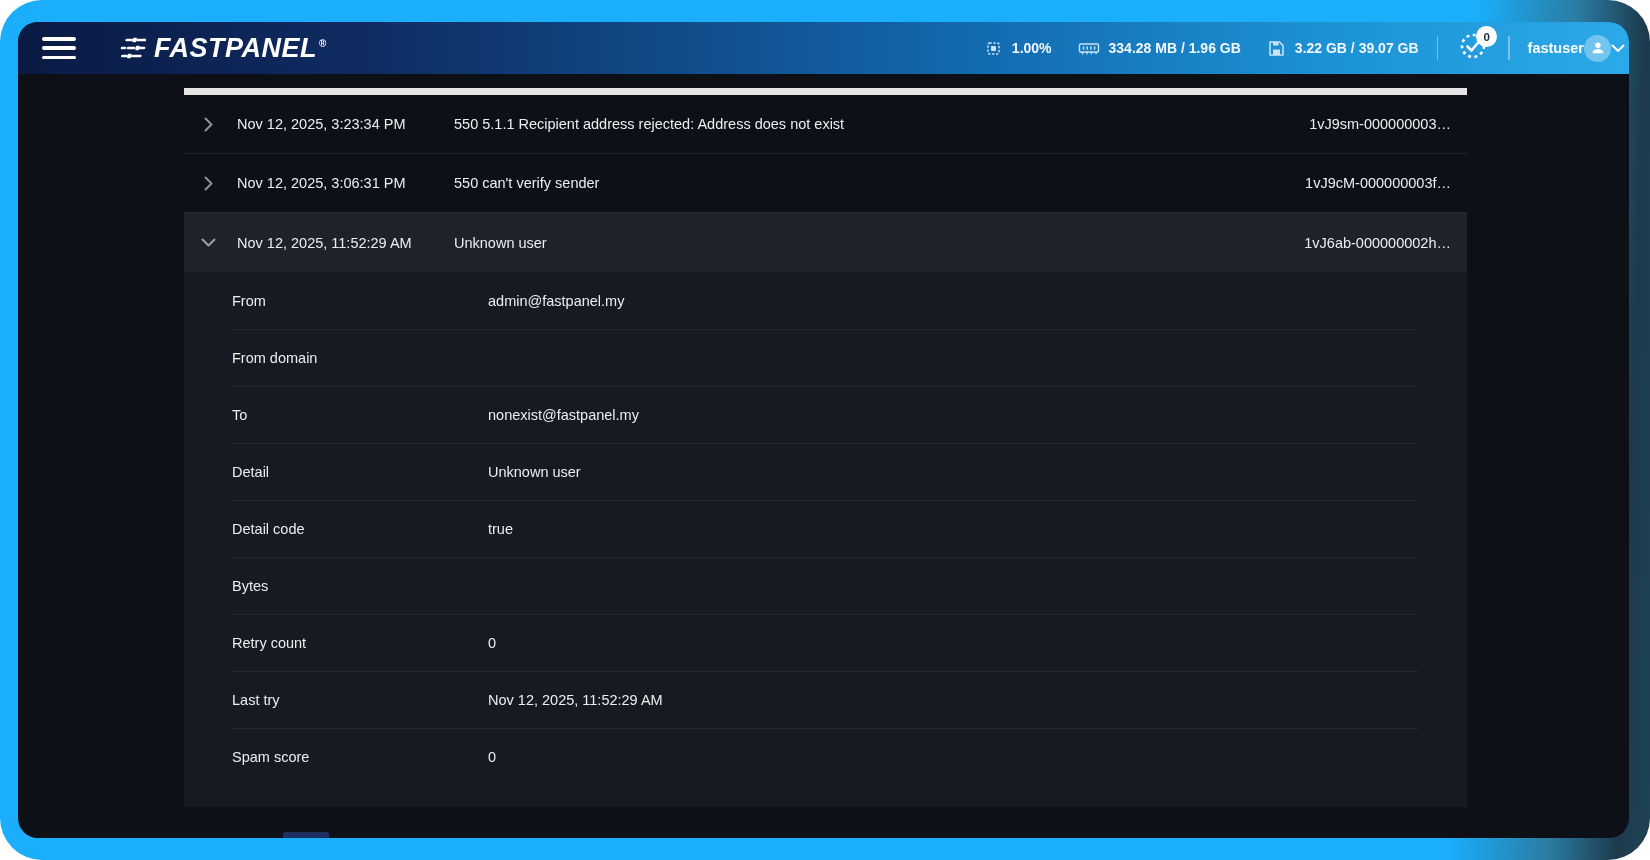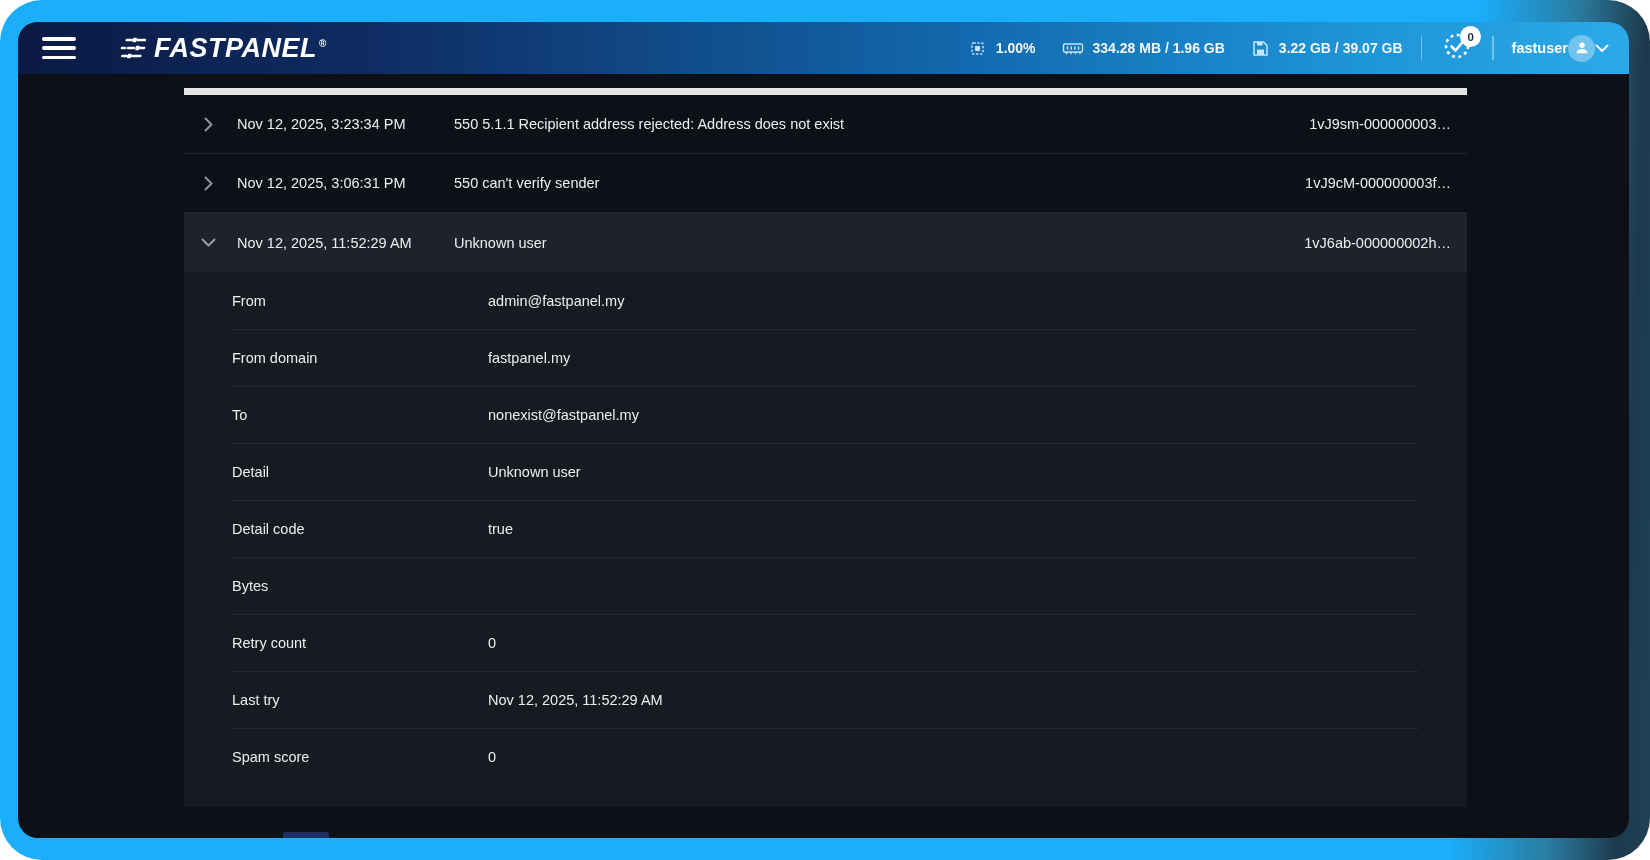--- a/index.html
+++ b/index.html
@@ -13,21 +13,21 @@
   }
 
   
   .panel {
     position:absolute; left:18px; top:22px; right:21px; bottom:22px;
     border-radius:20px; background:#0d1016; overflow:hidden;
   }
 
   
   .appbar {
-    display:flex; align-items:center; height:52px; padding:0 20px 0 24px;
+    display:flex; align-items:center; height:52px; padding:0 4px 0 24px;
     background:linear-gradient(90deg,#0a1a43 0%,#0f2c63 22%,#136bb0 60%,#1d93d6 82%,#2ba9e9 100%);
     color:#fff;
   }
   .hamburger { width:34px; height:22px; display:flex; flex-direction:column; justify-content:space-between; cursor:pointer; }
   .hamburger span { display:block; height:3.5px; background:#fff; border-radius:2px; }
   .brand { display:flex; align-items:center; margin-left:40px; }
   .brand svg { display:block; }
   .brand-text { font-size:27px; font-weight:800; font-style:italic; letter-spacing:.5px; margin-left:8px; color:#fff; }
   .brand-reg { font-size:10px; vertical-align:super; font-style:normal; font-weight:700; margin-left:2px; }
   .appbar-spacer { flex:1; }
@@ -207,21 +207,20 @@
             <div class="rid">1vJ6ab-000000002h…</div>
           </div>
 
           <div class="details">
             <div class="drow">
               <div class="dlabel">From</div>
               <div class="dvalue">admin@fastpanel.my</div>
             </div>
             <div class="drow">
               <div class="dlabel">From domain</div>
-              <div class="dvalue">fastpanel.my</div>
             </div>
             <div class="drow">
               <div class="dlabel">To</div>
               <div class="dvalue">nonexist@fastpanel.my</div>
             </div>
             <div class="drow">
               <div class="dlabel">Detail</div>
               <div class="dvalue">Unknown user</div>
             </div>
             <div class="drow">

